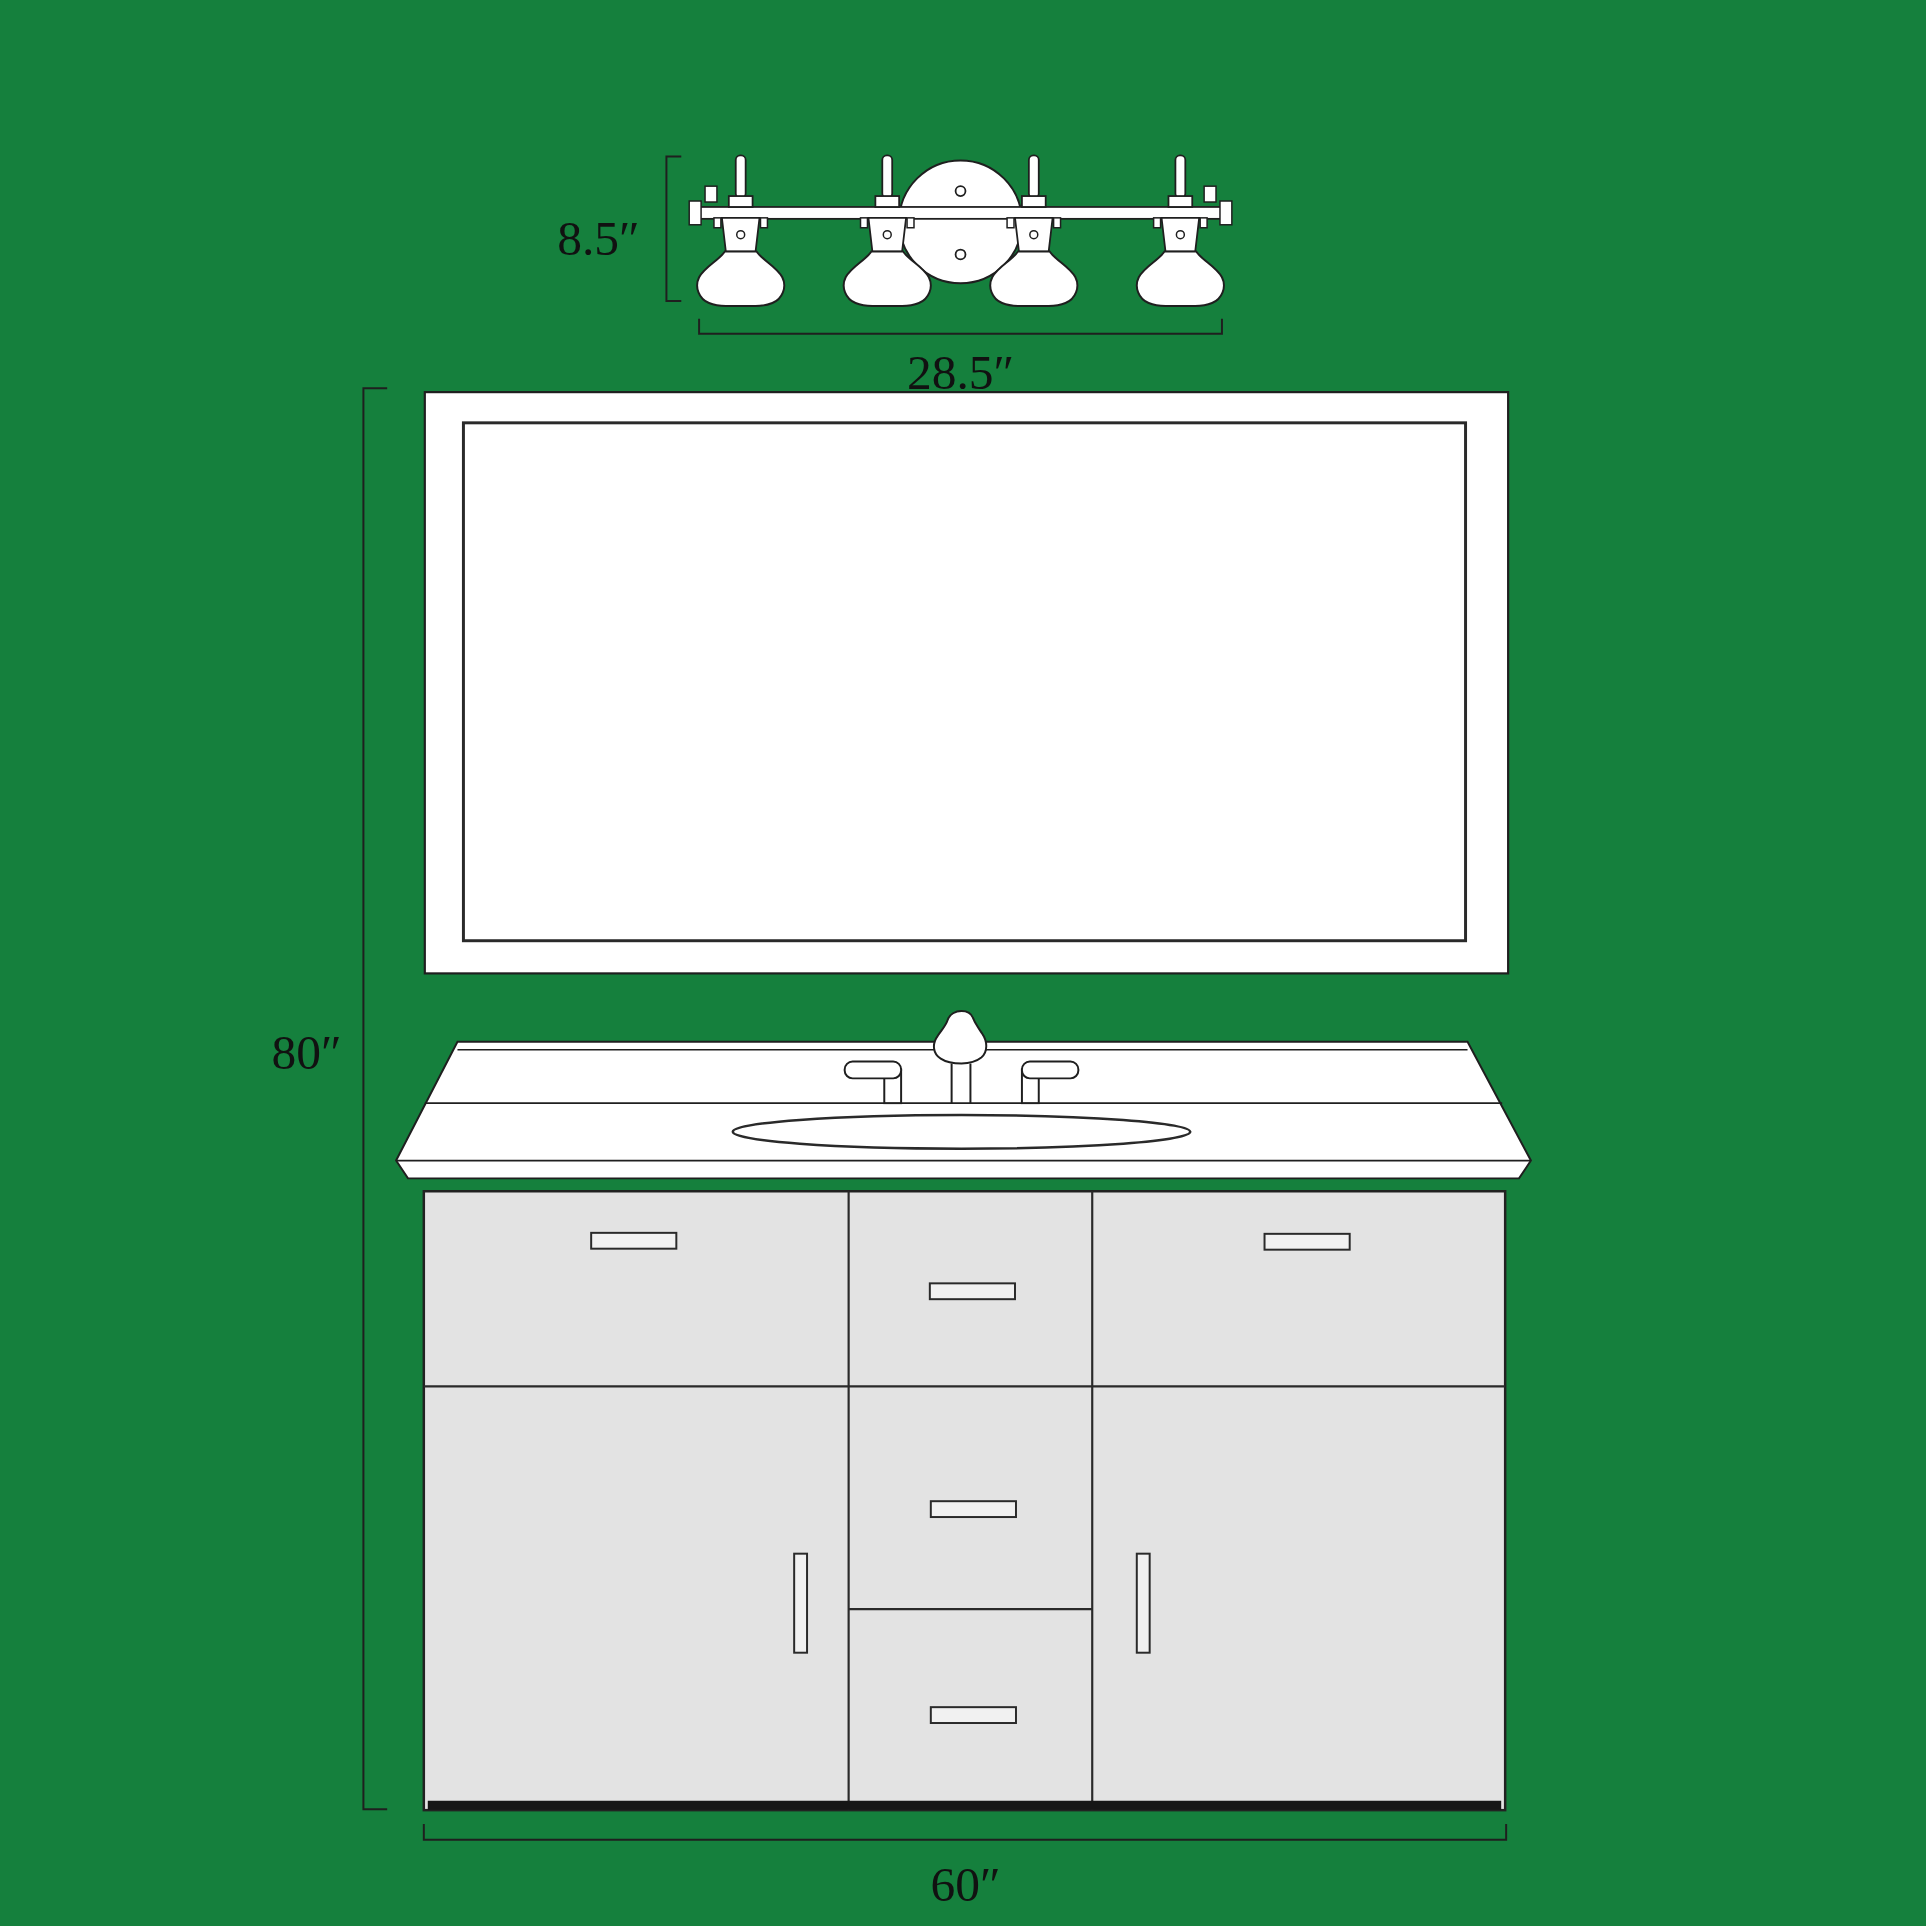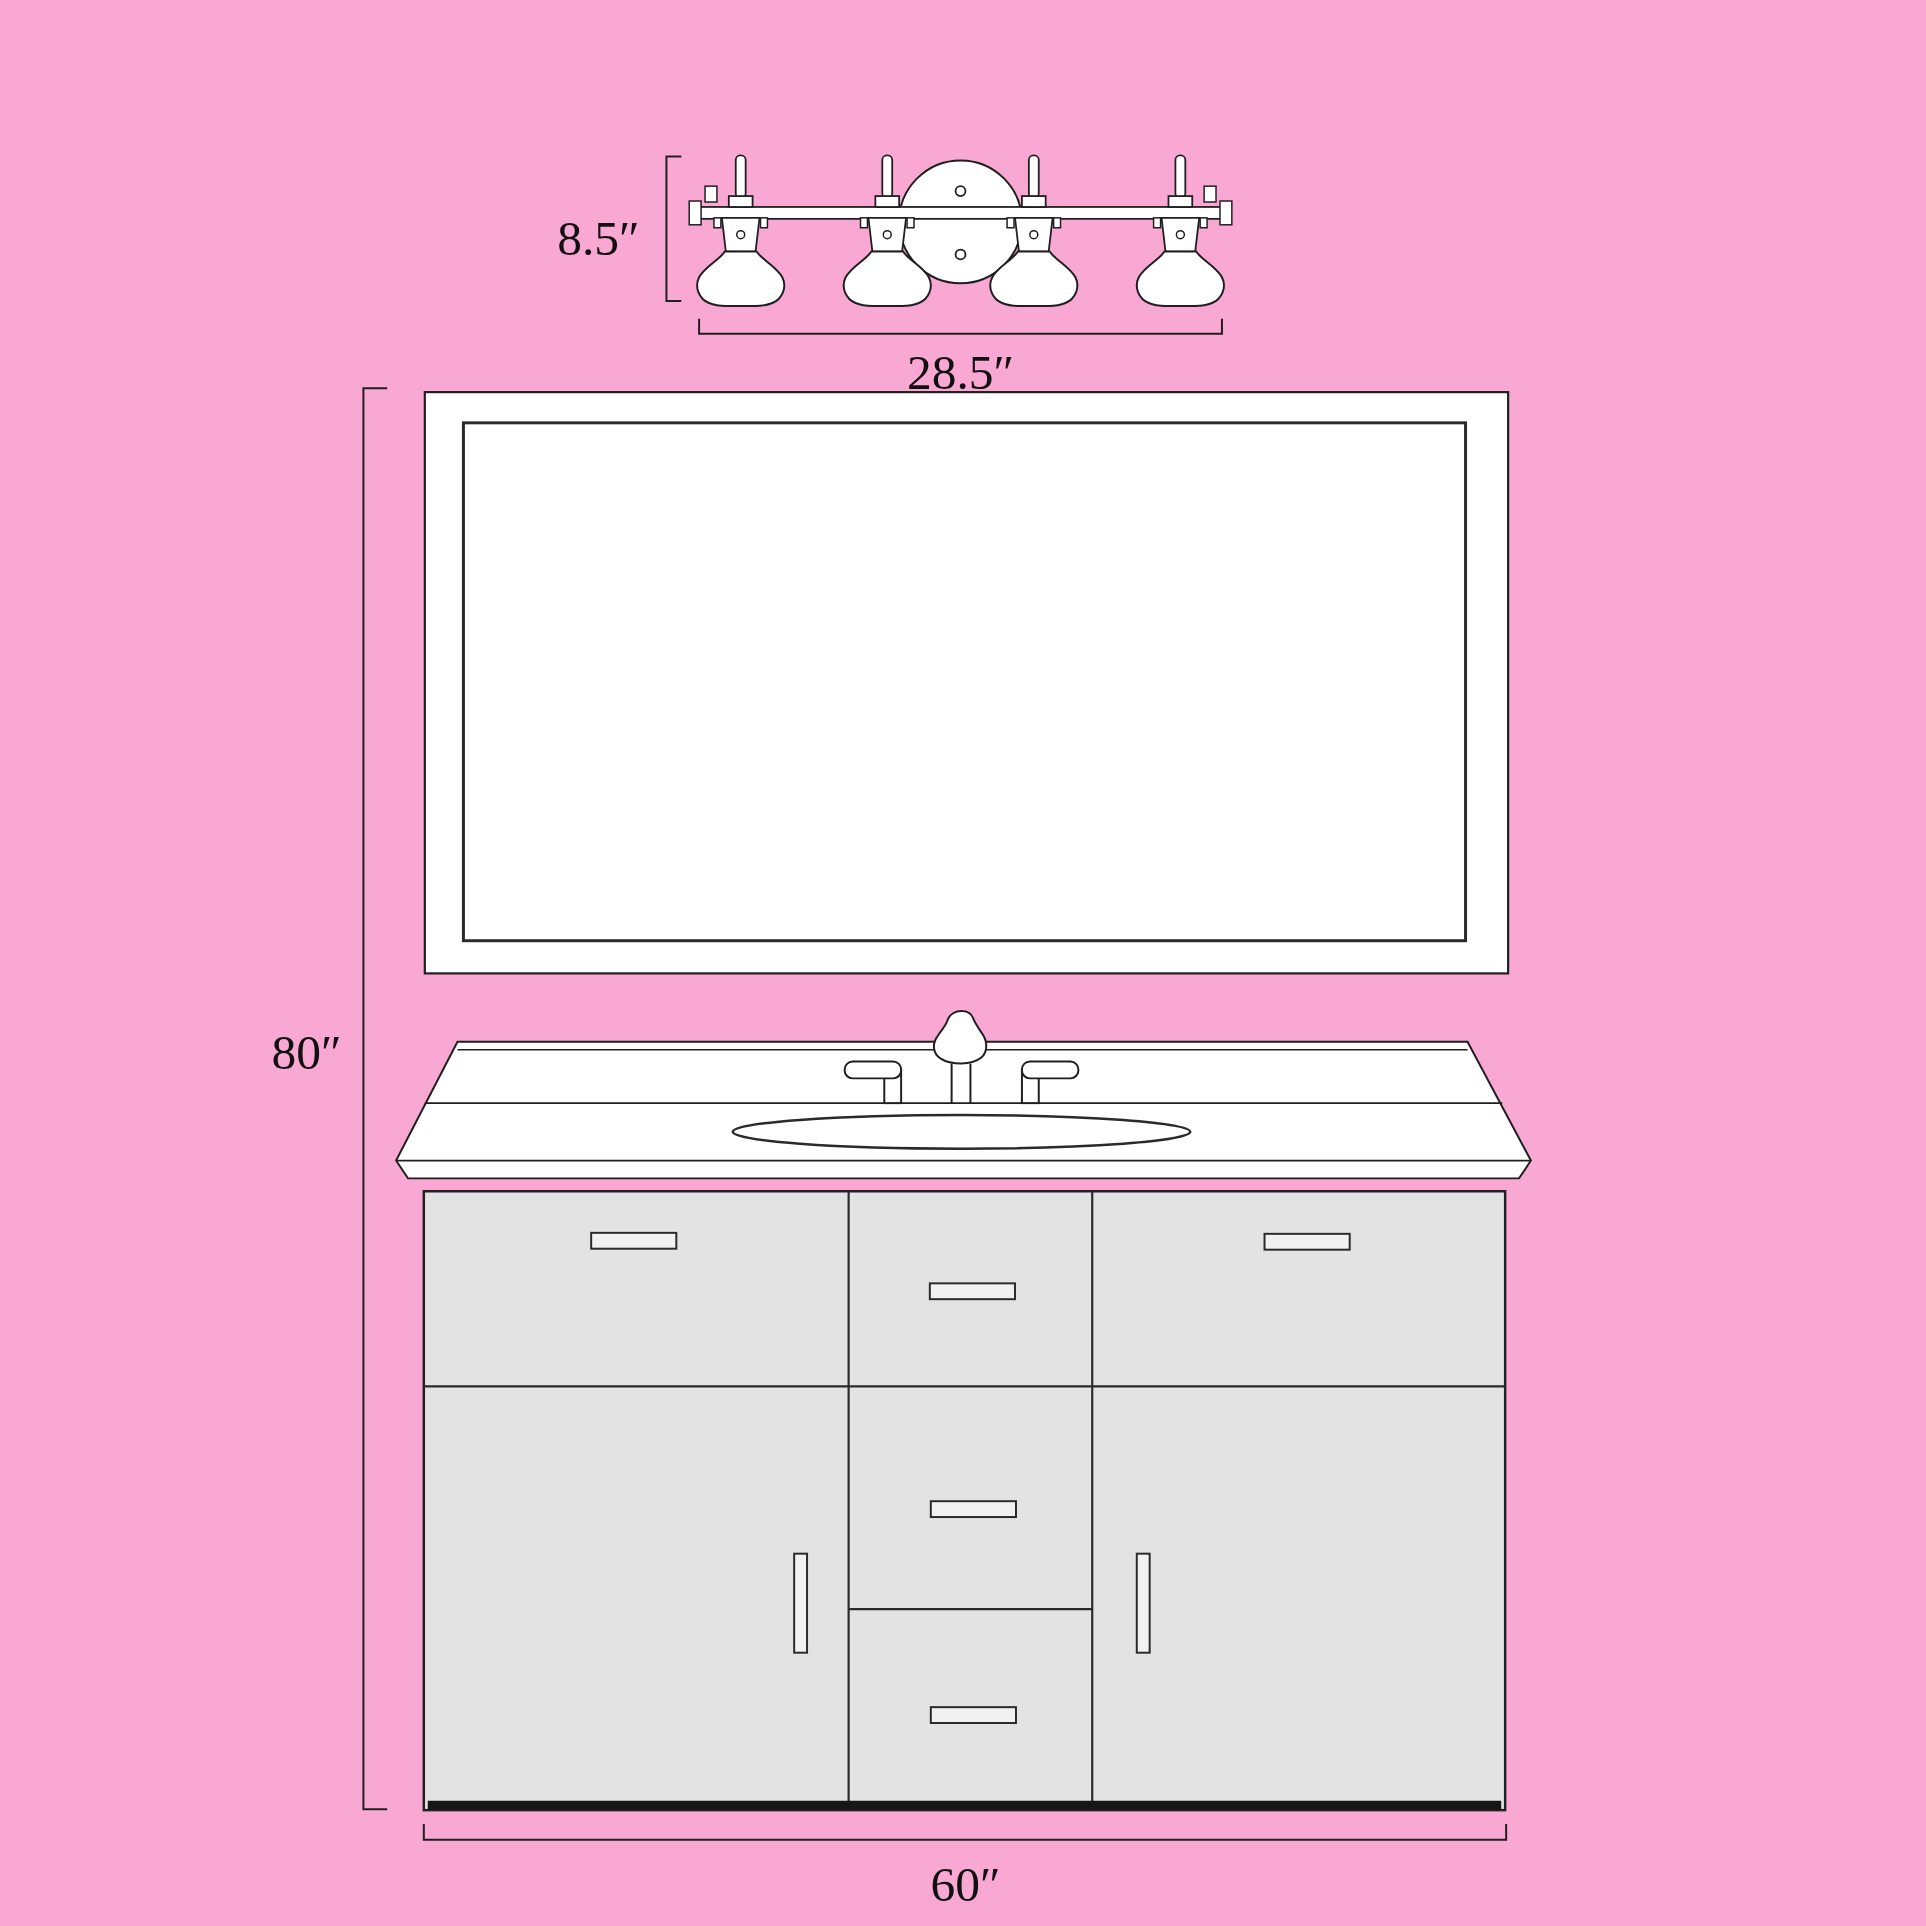--- a/index.html
+++ b/index.html
@@ -1,16 +1,16 @@
 <!DOCTYPE html>
 <html><head>
 <meta charset="utf-8">
 <style>
   html,body{margin:0;padding:0;background:#ffffff;}
-  .canvas{position:relative;width:1927px;height:1927px;background:#f9a8d4;overflow:hidden;
+  .canvas{position:relative;width:1927px;height:1927px;background:#15803d;overflow:hidden;
           font-family:"Liberation Serif","DejaVu Serif",serif;}
   svg{position:absolute;left:0;top:0;}
   text{font-family:"Liberation Serif","DejaVu Serif",serif;fill:#111111;}
   .dim-text{font-size:50px;}
 </style>
 </head>
 <body>
 
 <div class="canvas">
 <svg width="1927" height="1927" viewBox="0 0 1946 1946">

